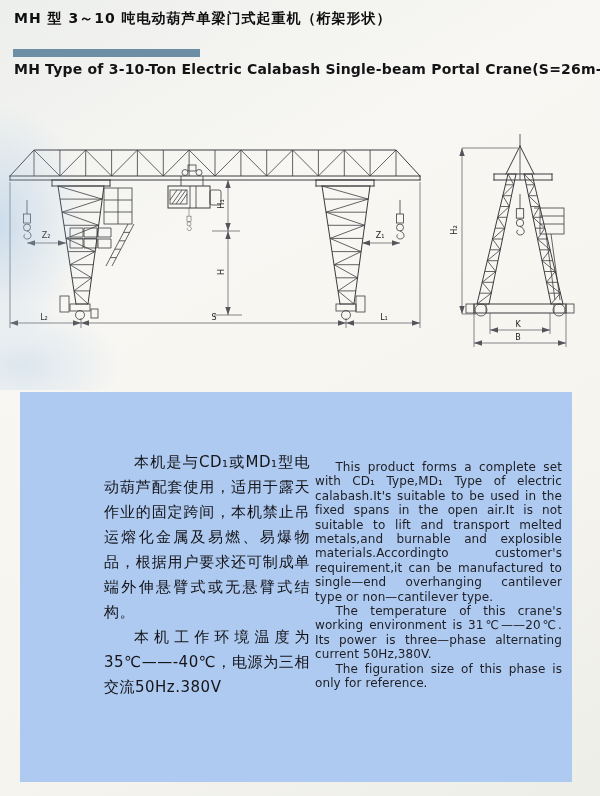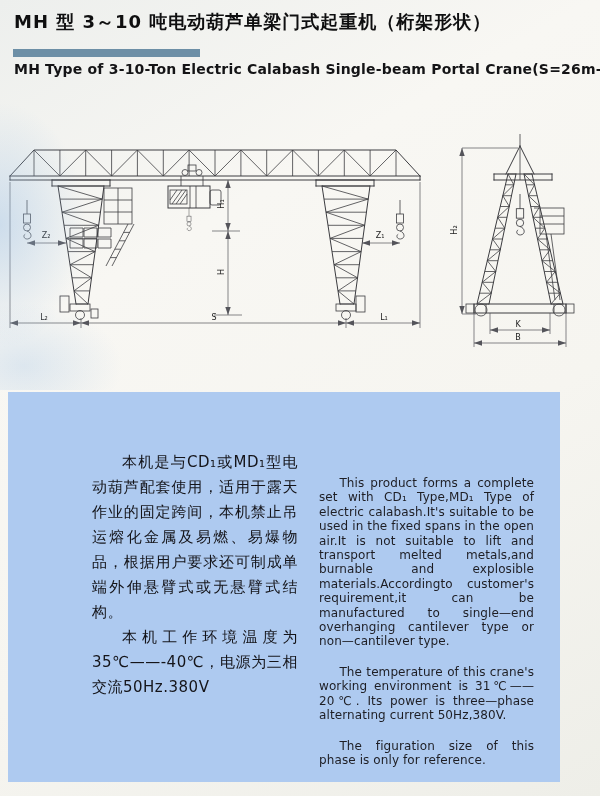--- a/index.html
+++ b/index.html
@@ -4,21 +4,21 @@
 <style>
   * { box-sizing: border-box; }
   html, body { margin: 0; padding: 0; }
   body { width: 600px; height: 796px; font-family: "DejaVu Sans", sans-serif; }
   .page {
     position: relative; width: 600px; height: 796px; overflow: hidden;
     background: linear-gradient(150deg, #edefed 0%, #f8f7f3 30%, #f6f5f0 62%, #eeeee8 100%);
   }
   .title-zh {
     position: absolute; left: 14px; top: 10px;
-    font-size: 18px; font-weight: 700; color: #0f0f10;
+    font-size: 14px; font-weight: 700; color: #0f0f10;
     letter-spacing: 1px; white-space: nowrap;
   }
   .title-bar {
     position: absolute; left: 13px; top: 49px; width: 187px; height: 8px;
     background: var(--title-bar, #6d8fa6);
   }
   .title-en {
     position: absolute; left: 14px; top: 61px;
     font-size: 14px; font-weight: 700; color: #141416;
     letter-spacing: 0.2px; white-space: nowrap;
@@ -28,35 +28,35 @@
     position: absolute; inset: 0; pointer-events: none;
     background: radial-gradient(120px 170px at 0% 45%, rgba(158,193,229,0.45), rgba(158,193,229,0) 72%),
                 radial-gradient(140px 90px at 4% 92%, rgba(158,193,229,0.30), rgba(158,193,229,0) 70%);
   }
   svg { display: block; }
   .s  { stroke: #3c3c40; stroke-width: 1; fill: none; stroke-linecap: square; }
   .s2 { stroke: #3c3c40; stroke-width: 0.8; fill: none; }
   .dim { stroke: #54545a; stroke-width: 0.7; fill: none; }
   .lbl { font-size: 8px; fill: #222; font-family: "DejaVu Sans", sans-serif; }
   .info-panel {
-    position: absolute; left: 8px; top: 392px; width: 552px; height: 390px;
+    position: absolute; left: 20px; top: 392px; width: 552px; height: 390px;
     background: var(--panel-bg, #aecaf0);
   }
   .zh-col {
     position: absolute; left: 84px; top: 58px; width: 206px;
     font-size: 15px; line-height: 25px; color: #141419;
     text-align: justify; letter-spacing: 0.5px;
   }
   .zh-col p { margin: 0; text-indent: 2em; }
   .en-col {
     position: absolute; left: 295px; top: 68px; width: 247px;
     font-size: 12px; line-height: 14.4px; color: #1e1e24;
     text-align: justify; letter-spacing: 0.1px;
   }
-  .en-col p { margin: 16px; text-indent: 1.7em; }
+  .en-col p { margin: 0; text-indent: 1.7em; }
 </style>
 </head>
 <body>
 
 <div class="page">
 
   <div class="title-zh">MH 型 3～10 吨电动葫芦单梁门式起重机（桁架形状）</div>
   <div class="title-bar"></div>
   <div class="title-en">MH Type of 3-10-Ton Electric Calabash Single-beam Portal Crane(S=26m-35m)</div>
 

